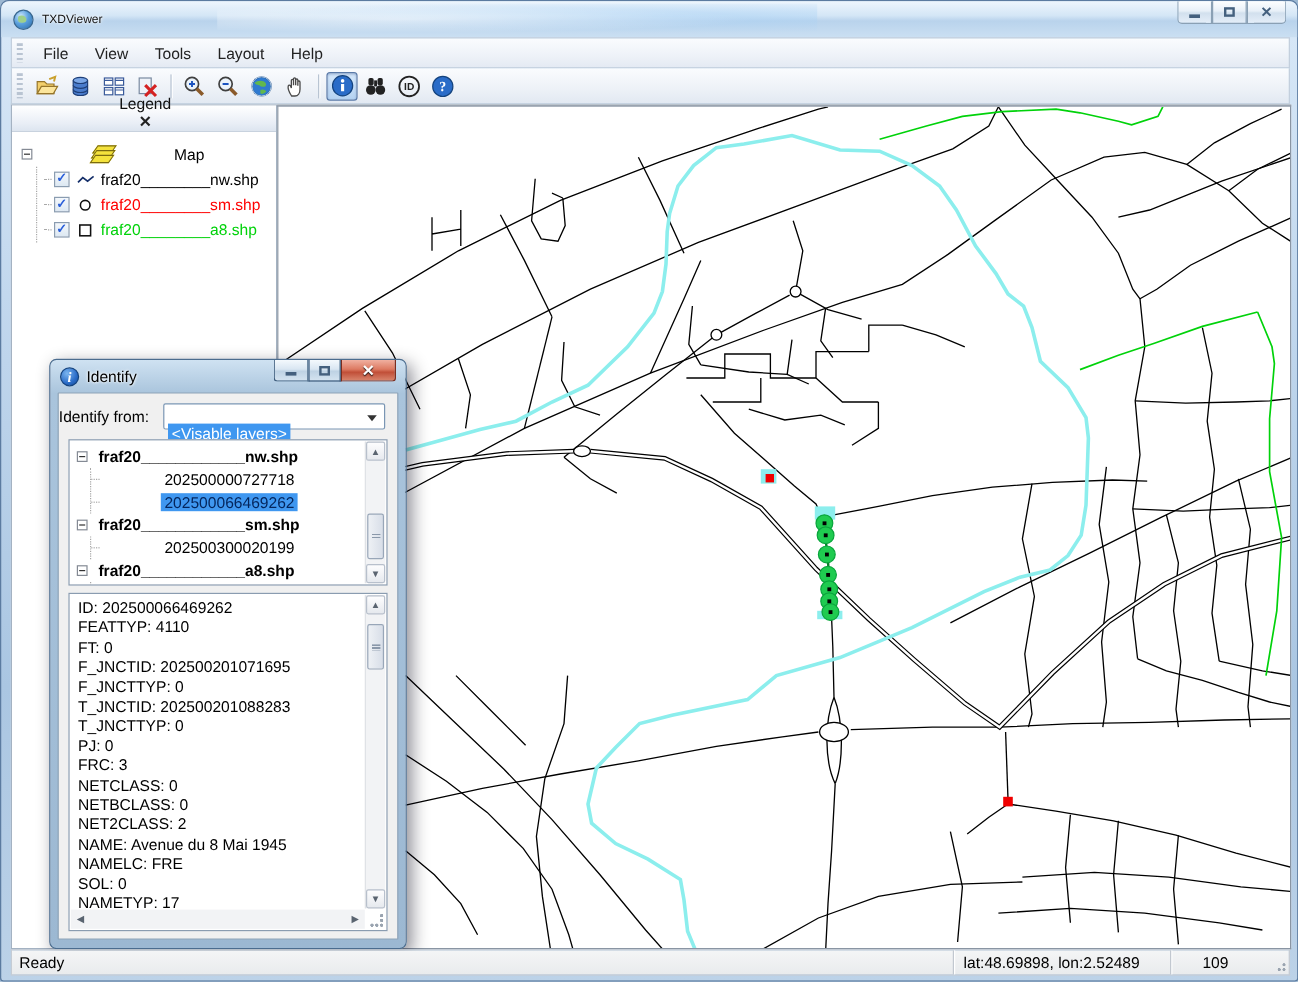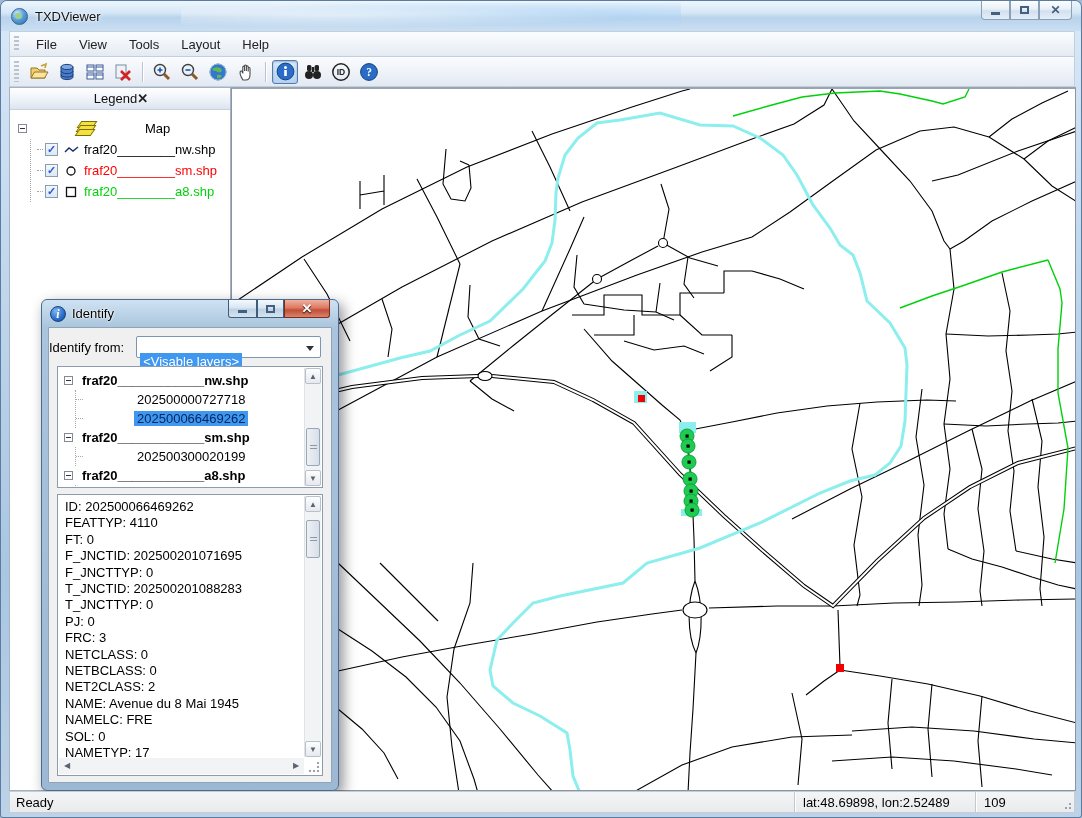--- a/index.html
+++ b/index.html
@@ -11,21 +11,21 @@
     background:linear-gradient(180deg,#d9e9f8 0%,#c2d8ee 30%,#aac6e2 70%,#bcd2e8 100%);
     border:1px solid #5b7ba0; border-radius:7px 7px 3px 3px; }
   .titlebar { position:absolute; left:0; top:0; width:100%; height:30px;
     display:flex; align-items:center; padding-left:10px;
     background:linear-gradient(180deg,#eef6fd 0%,#d4e6f6 40%,#b9d3ec 55%,#cadff2 100%);
     border-radius:7px 7px 0 0; }
   .titlebar::before { content:""; position:absolute; left:180px; top:2px; width:500px; height:26px;
     background:radial-gradient(ellipse at 30% 50%, rgba(255,255,255,.55), rgba(255,255,255,0) 60%),
                radial-gradient(ellipse at 75% 40%, rgba(170,210,245,.6), rgba(255,255,255,0) 65%);
     pointer-events:none; }
-  .title-text { font-size:13px; color:#111; margin-left:7px; text-shadow:0 0 4px #fff,0 0 2px #fff; }
+  .title-text { font-size:10px; color:#111; margin-left:7px; text-shadow:0 0 4px #fff,0 0 2px #fff; }
   .app-globe { width:17px; height:17px; border-radius:50%;
     background:radial-gradient(circle at 35% 30%, #cfe8ff 0%, #5aa0dd 45%, #2a6aa8 100%);
     border:1px solid #38668e; position:relative; }
   .app-globe::after{content:""; position:absolute; left:3px; top:4px; width:7px; height:6px;
     background:#9ed08a; border-radius:40% 60% 50% 50%; }
   .winbtns { position:absolute; right:9px; top:0; display:flex; }
   .winbtn { width:29px; height:19px; border:1px solid #8aa0b4; border-top:none;
     background:linear-gradient(180deg,#fdfeff,#e8f0f8 45%,#d2e0ee 55%,#e4eef8);
     display:flex; align-items:center; justify-content:center;
     color:#39506a; font-size:10px; }
@@ -48,24 +48,24 @@
     border:1px solid #c3cfdd; border-top:none; display:flex; align-items:center; }
   .tbtn { width:26px; height:24px; display:flex; align-items:center; justify-content:center;
     margin:0 1px; border:1px solid transparent; border-radius:3px; }
   .tbtn.pressed { border:1px solid #5a7aa8;
     background:linear-gradient(180deg,#d8eafc,#b4d2f2); box-shadow:inset 0 1px 2px rgba(40,80,140,.35); }
   .tsep { width:1px; height:20px; background:#b8c4d2; margin:0 5px; box-shadow:1px 0 0 #fff; }
 
   
   .legend { position:absolute; left:8px; top:86px; width:222px; height:704px;
     background:#fff; border:1px solid #a4b2c2; }
-  .legend-header { height:22px; display:flex; align-items:center; justify-content:center;
+  .legend-header { height:22px; display:flex; align-items:center; justify-content:flex-end;
     padding:0 6px 0 8px; font-size:13px; color:#111;
     background:linear-gradient(180deg,#ffffff,#e9eef6 70%,#dde5f0);
-    border-bottom:1px solid #c8d2de; }
+    border-bottom:1px solid #c8d2de;flex-direction:column; }
   .legend-close { font-size:13px; font-weight:bold; color:#222; }
   .tree { padding:8px 0 0 8px; font-size:13px; color:#000; }
   .tnode { display:flex; align-items:center; height:21px;gap:44px; }
   .expander { width:9px; height:9px; border:1px solid #848a94; background:#fff;
     position:relative; margin-right:5px; flex:none; }
   .expander::after{ content:""; position:absolute; left:1px; top:3px; width:5px; height:1px; background:#333;}
   .layers-icon { width:20px; height:16px; position:relative; margin-right:5px; flex:none;}
   .layers-icon i { position:absolute; left:0; width:16px; height:7px;
     background:#f4e23c; border:1px solid #7a6a10; transform:skewX(-35deg); }
   .layers-icon i:nth-child(1){top:0; left:3px;} .layers-icon i:nth-child(2){top:4px;left:2px;}
@@ -154,21 +154,21 @@
      radial-gradient(circle at 3px 11px, #9aa4b0 1.2px, transparent 1.6px),
      radial-gradient(circle at 11px 3px, #9aa4b0 1.2px, transparent 1.6px); }
 
   
   .statusbar { position:absolute; left:8px; top:790px; width:1066px; height:22px;
     background:linear-gradient(180deg,#f4f5f6,#e9ebed); border:1px solid #c6ccd4;
     display:flex; align-items:center; font-size:13px; color:#000; }
   .st-ready { flex:1; padding-left:6px; }
   .st-sep { width:1px; height:100%; background:#c2c8d0; box-shadow:1px 0 0 #fff; }
   .st-coords { width:180px; padding-left:8px; }
-  .st-count { width:80px; padding-left:8px; }
+  .st-count { width:80px; padding-left:26px; }
   .st-grip { width:18px; height:100%; position:relative; }
   .st-grip::after{ content:""; position:absolute; right:2px; bottom:2px; width:12px; height:12px;
      background:
       radial-gradient(circle at 10px 10px, #9aa4b0 1.1px, transparent 1.5px),
       radial-gradient(circle at 6px 10px, #9aa4b0 1.1px, transparent 1.5px),
       radial-gradient(circle at 10px 6px, #9aa4b0 1.1px, transparent 1.5px);}
 </style>
 </head>
 <body>
 

